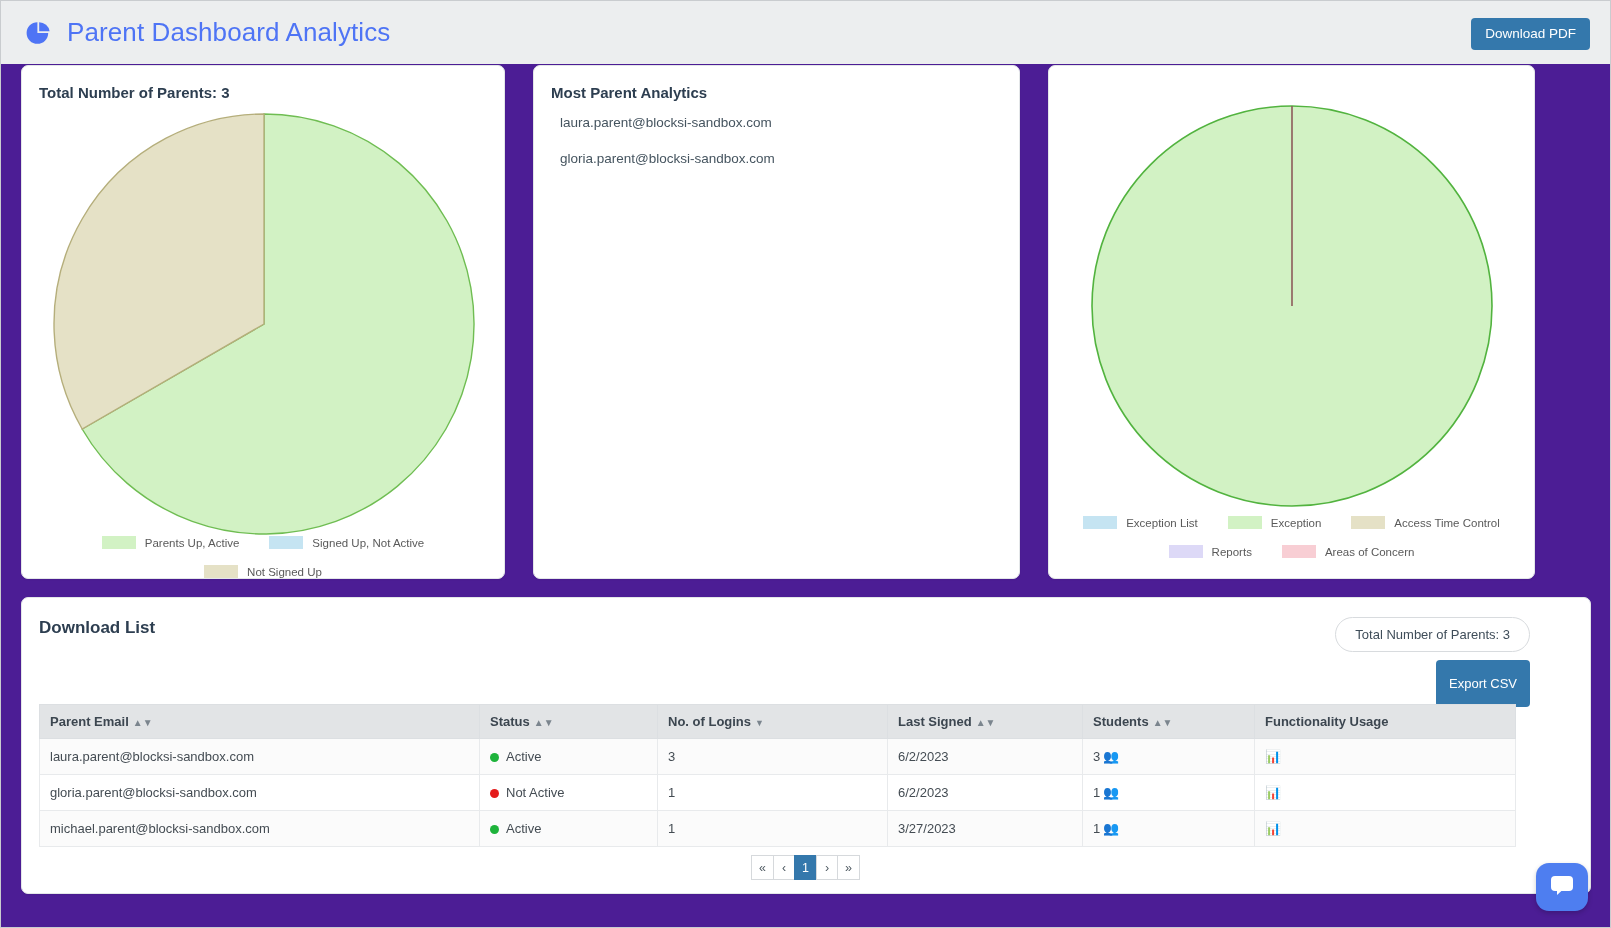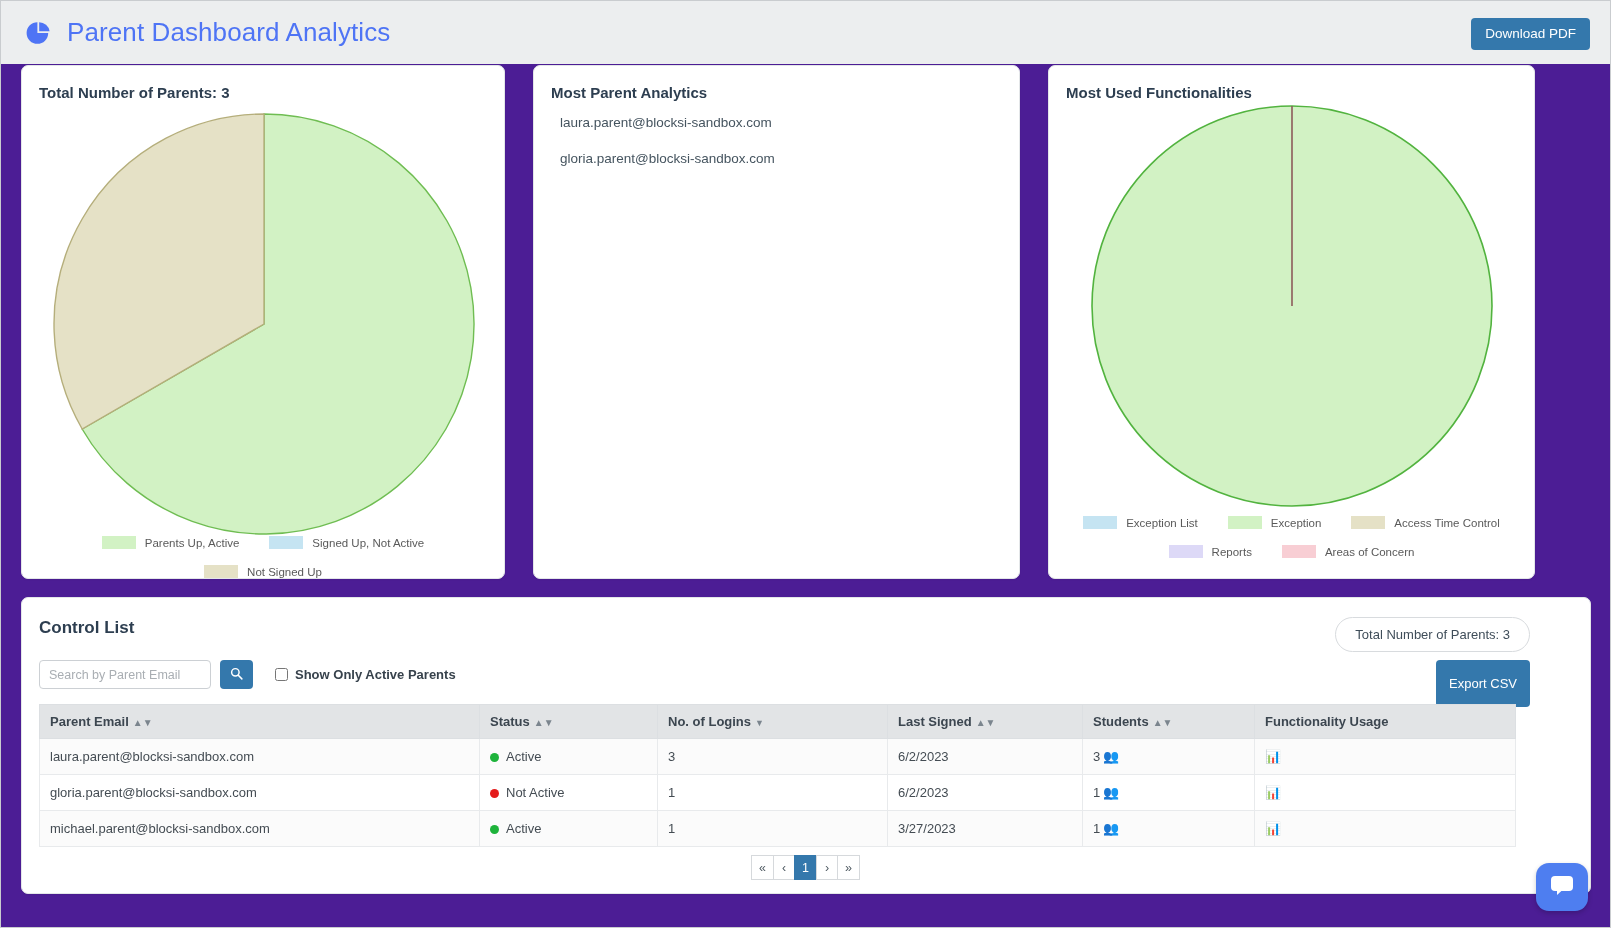--- a/index.html
+++ b/index.html
@@ -290,21 +290,20 @@
 
     <div class="card c2">
       <div class="card-title">Most Parent Analytics</div>
       <div class="activity-list">
         <div class="activity-item">laura.parent@blocksi-sandbox.com</div>
         <div class="activity-item">gloria.parent@blocksi-sandbox.com</div>
       </div>
     </div>
 
     <div class="card c3">
-      <div class="card-title">Most Used Functionalities</div>
       <div class="pie-wrap3">
         <svg viewBox="0 0 404 404" width="404" height="404">
           <circle cx="202" cy="202" r="200" fill="#d2f2c4" stroke="#52b33f" stroke-width="1.6"></circle>
           <line x1="202" y1="2" x2="202" y2="202" stroke="#8d5b5b" stroke-width="1.6"></line>
         </svg>
       </div>
       <div class="legend legend3">
         <div class="legend-item">
           <span class="legend-swatch" style="background:#c5e4f2"></span>
           <span>Exception List</span>
@@ -323,38 +322,23 @@
         </div>
         <div class="legend-item">
           <span class="legend-swatch" style="background:#f8ced4"></span>
           <span>Areas of Concern</span>
         </div>
       </div>
     </div>
   </div>
 
   <div class="list-panel">
-    <div class="list-title">Control List</div>
+    <div class="list-title">Download List</div>
     <div class="total-pill">Total Number of Parents: 3</div>
 
-    <div class="controls">
-      <input class="search-input" type="text" placeholder="Search by Parent Email" style="">
-      <button class="search-btn">
-        <span>
-          <svg width="13" height="13" viewBox="0 0 16 16">
-            <circle cx="6.6" cy="6.6" r="4.6" fill="none" stroke="#fff" stroke-width="1.8"></circle>
-            <line x1="10.2" y1="10.2" x2="14.6" y2="14.6" stroke="#fff" stroke-width="1.9" stroke-linecap="round"></line>
-          </svg>
-        </span>
-      </button>
-      <label class="chk-wrap">
-        <input type="checkbox" style="">
-        <span>Show Only Active Parents</span>
-      </label>
-    </div>
 
     <button class="export-csv">Export CSV</button>
 
     <table class="ptable">
       <thead>
         <tr>
           <th style="width:440px">
             <span>Parent Email</span><span class="sort-ico">▲▼</span>
           </th>
           <th style="width:178px">

